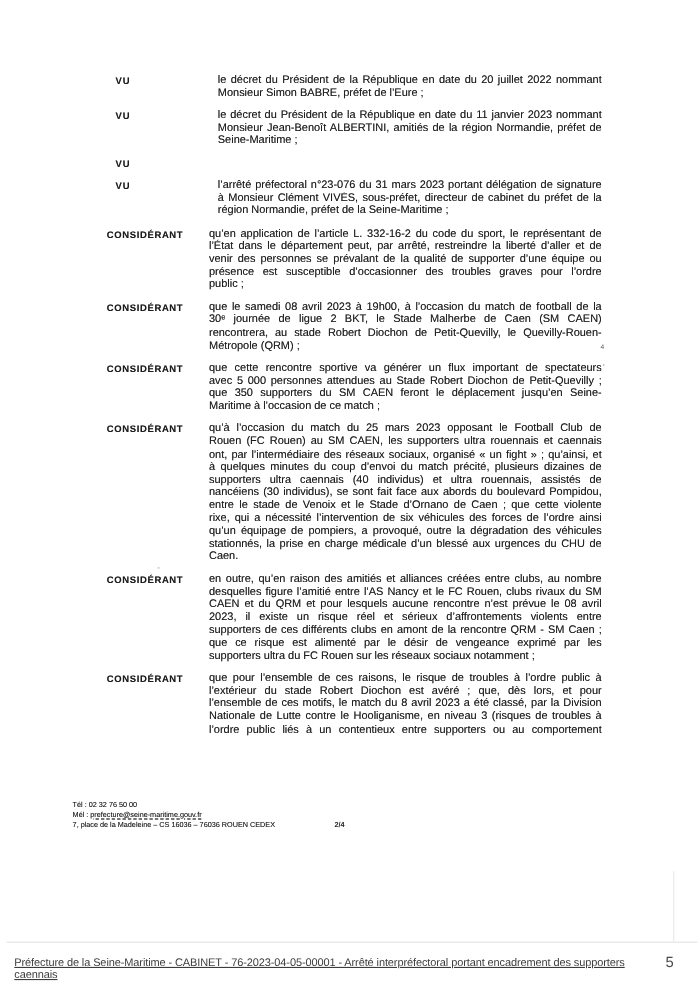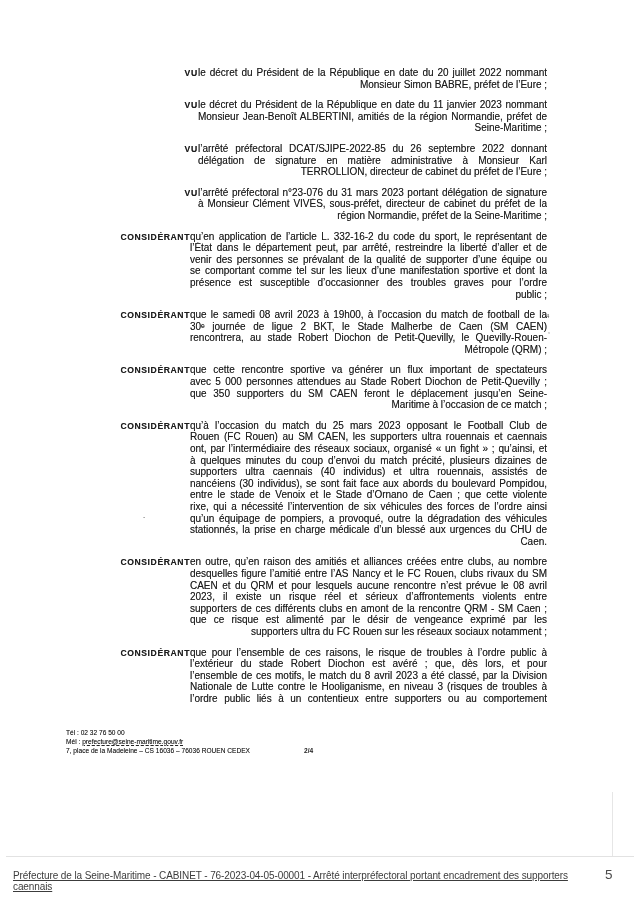--- a/index.html
+++ b/index.html
@@ -5,21 +5,21 @@
   html,body{margin:0;padding:0;background:#fff;}
   .page{
     position:relative;width:636px;height:900px;background:#ffffff;overflow:hidden;
     font-family:"Liberation Sans", sans-serif;
   }
   
   .paras{
     position:absolute;left:97px;top:67px;width:450px;color:#1d1d1d;
     text-shadow:0 0 0.6px rgba(30,30,30,0.55);
   }
-  .para{display:flex;margin-bottom:9px;text-align:right;}
+  .para{display:flex;margin-bottom:9px;}
   .para-label{
     flex:0 0 93px;font-weight:bold;font-size:8.6px;letter-spacing:0.6px;
     padding-top:1px;
   }
   .para-label.vu{padding-left:8px;letter-spacing:0.8px;}
   .para-body{flex:1;width:357px;font-size:10px;line-height:11.6px;letter-spacing:-0.02px;}
   .tline{white-space:nowrap;overflow:hidden;}
   .tline.just{text-align-last:justify;}
   
   .contact{
@@ -60,41 +60,35 @@
       <div class="para">
         <div class="para-label vu">VU</div>
         <div class="para-body">
           <div class="tline just">le décret du Président de la République en date du 11 janvier 2023 nommant</div>
           <div class="tline just">Monsieur Jean-Benoît ALBERTINI, amitiés de la région Normandie, préfet de</div>
           <div class="tline">Seine-Maritime ;</div>
         </div>
       </div>
       <div class="para">
         <div class="para-label vu">VU</div>
-        <div class="para-body">
-          <div class="tline just">l’arrêté préfectoral DCAT/SJIPE-2022-85 du 26 septembre 2022 donnant</div>
-          <div class="tline just">délégation de signature en matière administrative à Monsieur Karl</div>
-          <div class="tline">TERROLLION, directeur de cabinet du préfet de l’Eure ;</div>
-        </div>
       </div>
       <div class="para">
         <div class="para-label vu">VU</div>
         <div class="para-body">
           <div class="tline just">l’arrêté préfectoral n°23-076 du 31 mars 2023 portant délégation de signature</div>
           <div class="tline just">à Monsieur Clément VIVÈS, sous-préfet, directeur de cabinet du préfet de la</div>
           <div class="tline">région Normandie, préfet de la Seine-Maritime ;</div>
         </div>
       </div>
       <div class="para">
         <div class="para-label">CONSIDÉRANT</div>
         <div class="para-body">
           <div class="tline just">qu’en application de l’article L. 332-16-2 du code du sport, le représentant de</div>
           <div class="tline just">l’État dans le département peut, par arrêté, restreindre la liberté d’aller et de</div>
           <div class="tline just">venir des personnes se prévalant de la qualité de supporter d’une équipe ou</div>
-          <div class="tline just">se comportant comme tel sur les lieux d’une manifestation sportive et dont la</div>
           <div class="tline just">présence est susceptible d’occasionner des troubles graves pour l’ordre</div>
           <div class="tline">public ;</div>
         </div>
       </div>
       <div class="para">
         <div class="para-label">CONSIDÉRANT</div>
         <div class="para-body">
           <div class="tline just">que le samedi 08 avril 2023 à 19h00, à l’occasion du match de football de la</div>
           <div class="tline just">30ᵉ journée de ligue 2 BKT, le Stade Malherbe de Caen (SM CAEN)</div>
           <div class="tline just">rencontrera, au stade Robert Diochon de Petit-Quevilly, le Quevilly-Rouen-</div>

